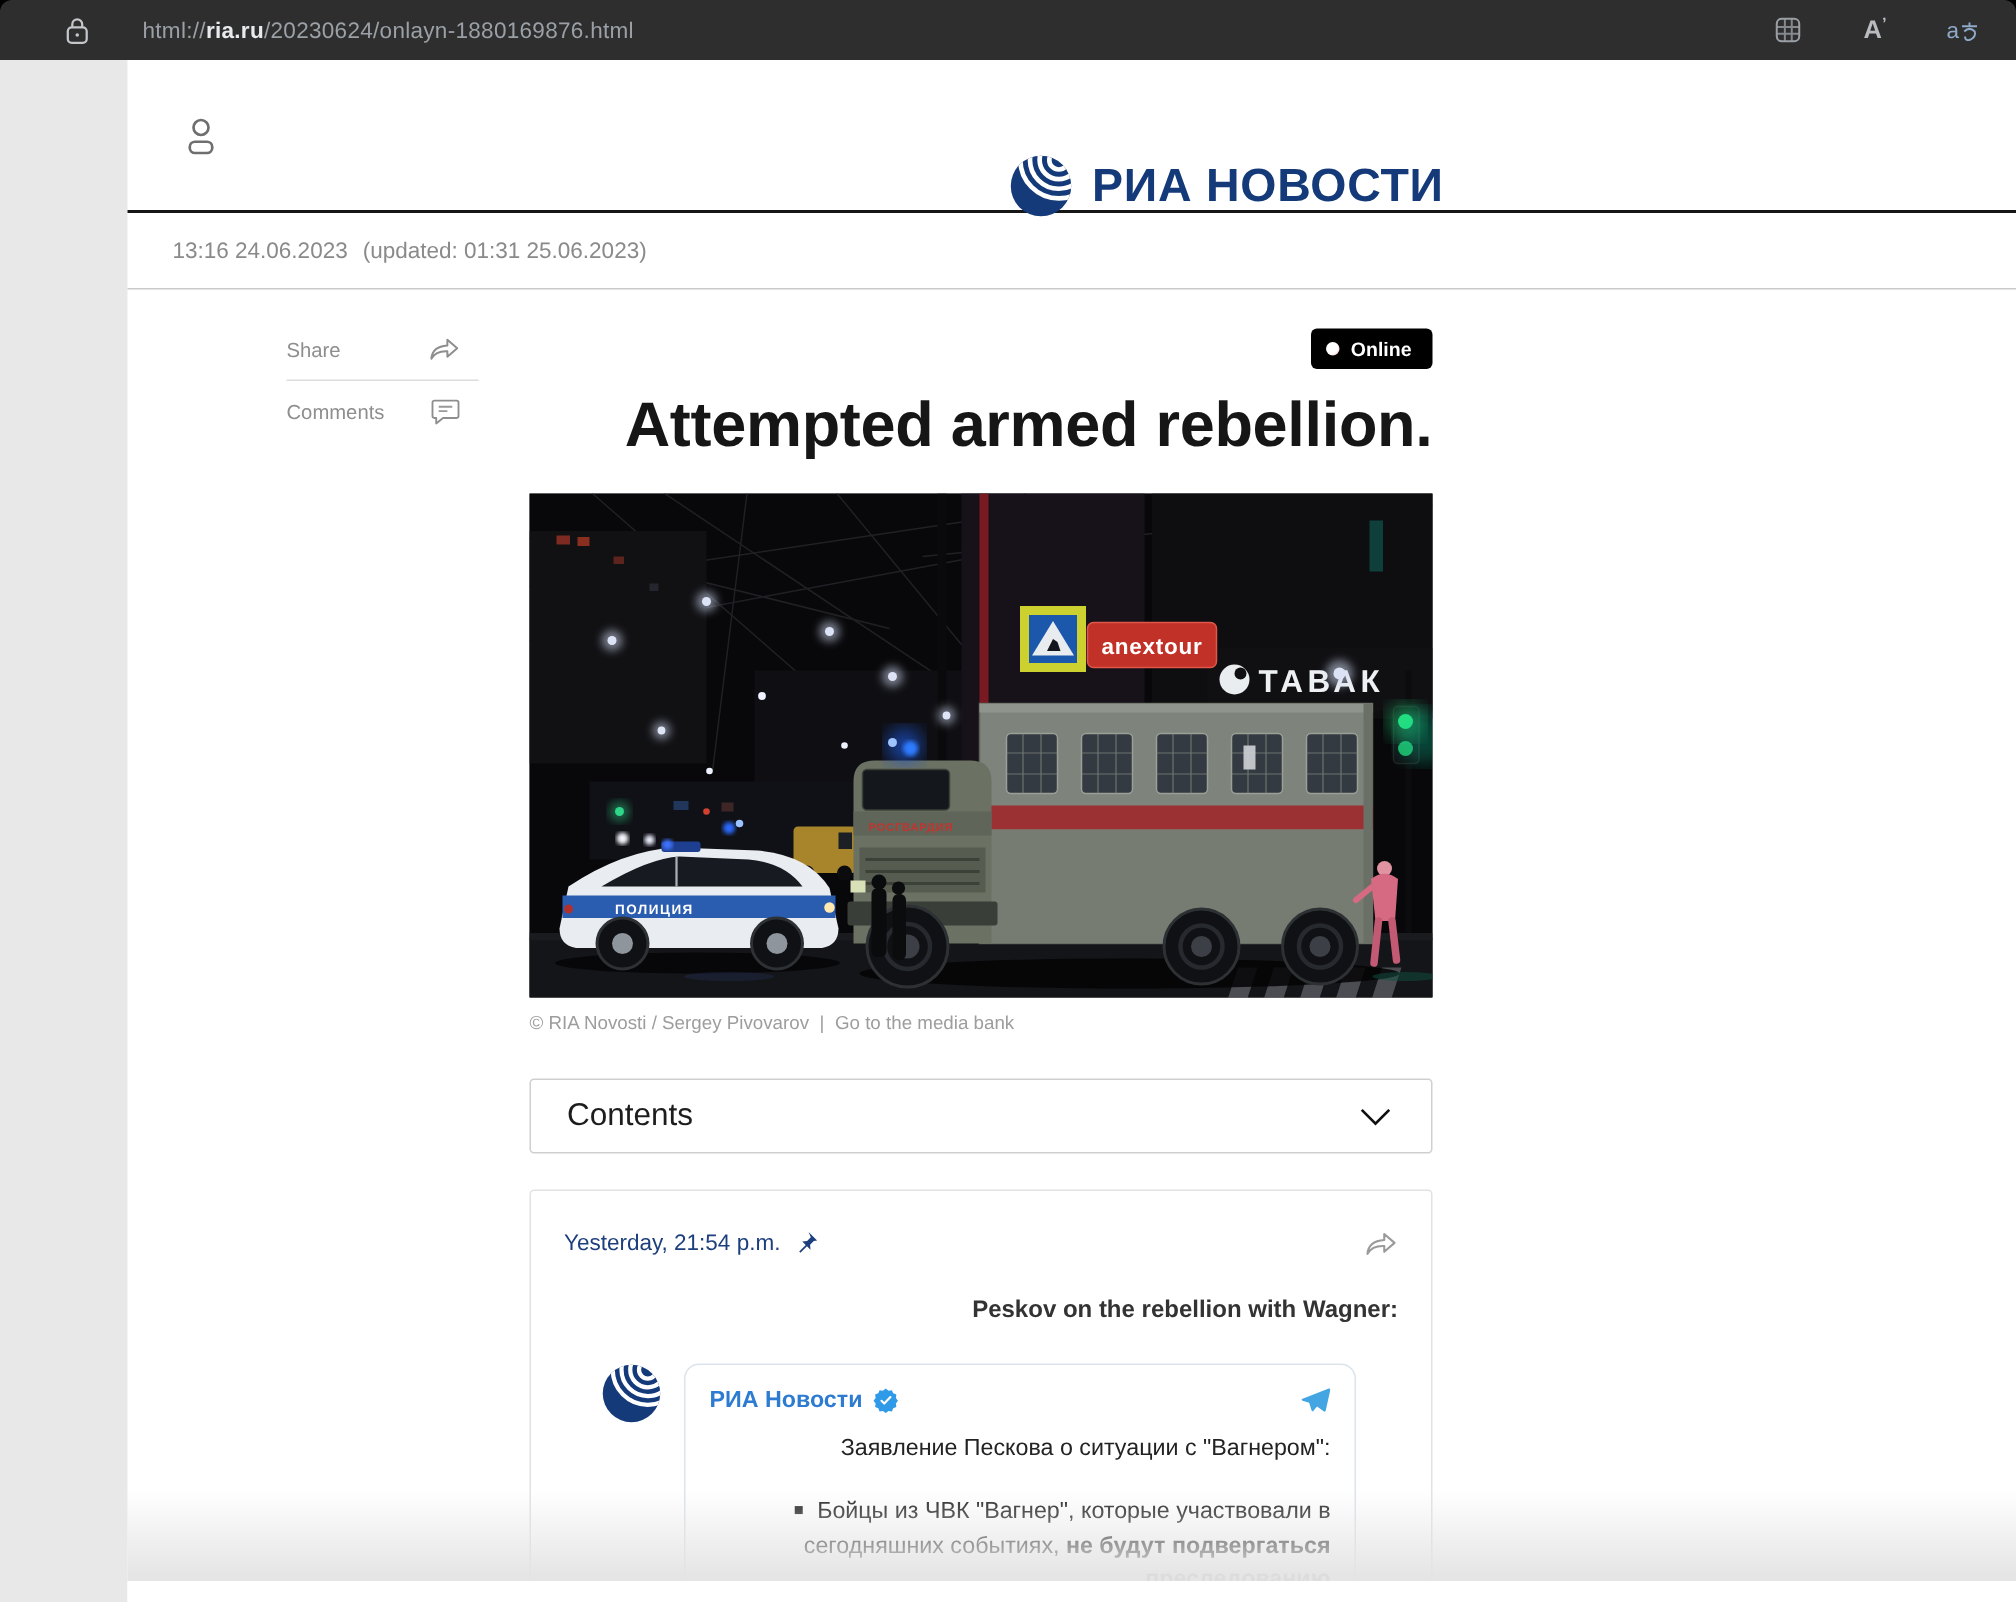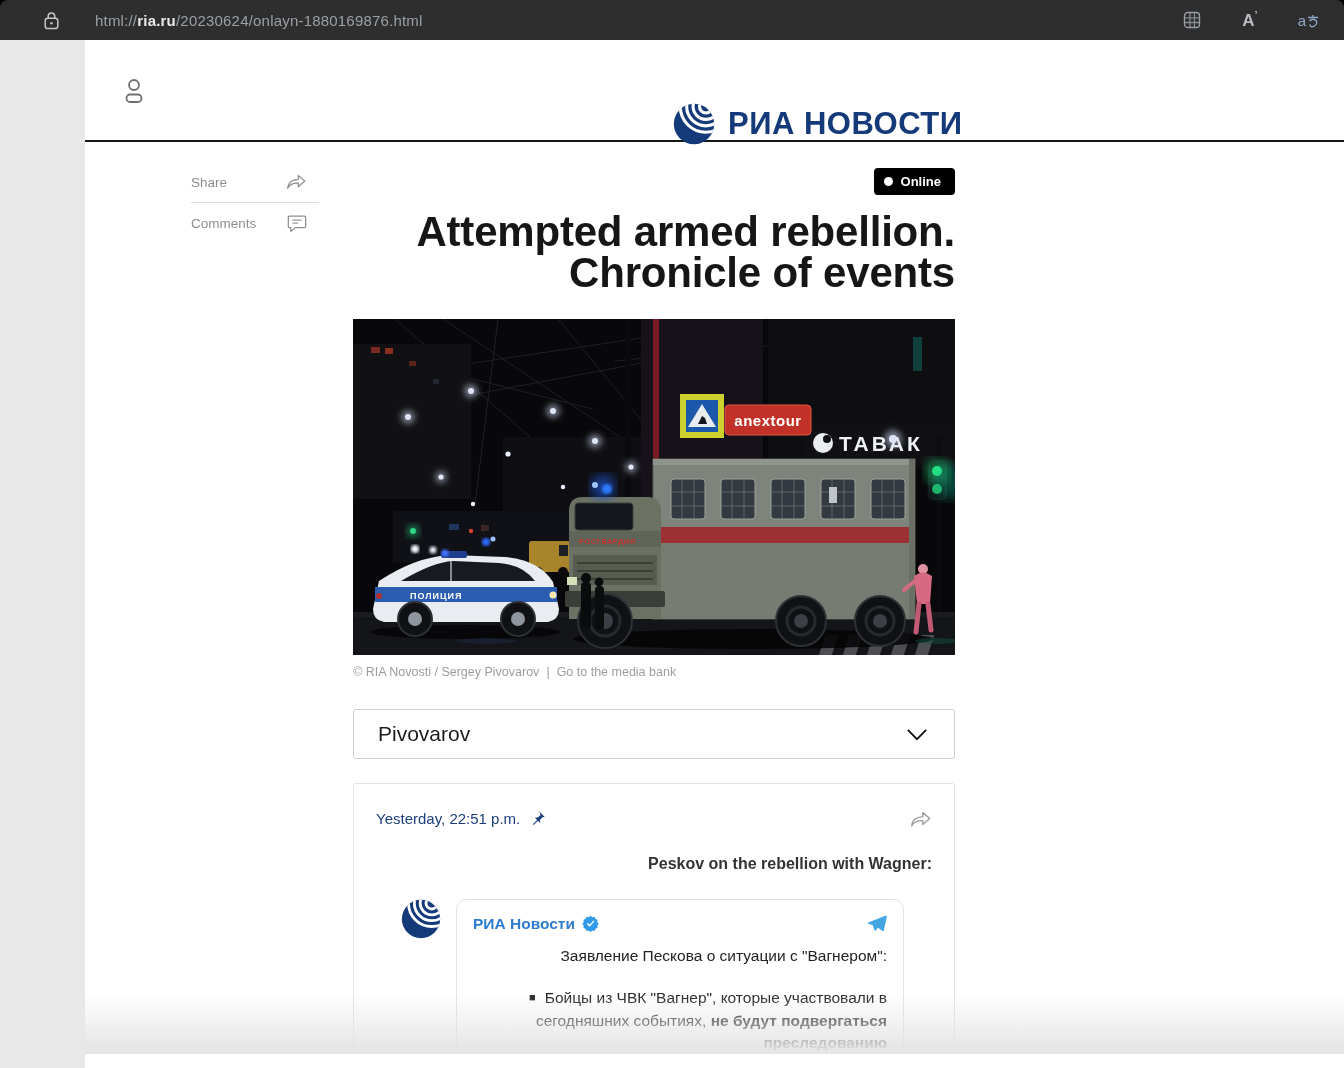--- a/index.html
+++ b/index.html
@@ -122,20 +122,24 @@
           <circle cx="37" cy="5" r="7"></circle>
           <circle cx="37" cy="5" r="14"></circle>
           <circle cx="37" cy="5" r="21"></circle>
           <circle cx="37" cy="5" r="28"></circle>
         </g>
       </svg>
       <span class="logo-text">РИА НОВОСТИ</span>
     </span>
   </div>
 
+  <div class="date-row">
+    <span>13:16 24.06.2023</span>
+    <span>(updated: 01:31 25.06.2023)</span>
+  </div>
 
   <div class="content">
 
     <div class="side">
       <div class="side-row">
         <span>Share</span>
         <svg width="21" height="18" viewBox="0 0 24 20" fill="none" stroke="#8e8e8e" stroke-width="1.5" stroke-linejoin="round">
           <path d="M14 2.5l7.5 6.5-7.5 6.5v-4.2C7.5 11 4 13 1.8 17 2.3 10.6 6.5 7.4 14 6.9V2.5z"></path>
         </svg>
       </div>
@@ -151,21 +155,20 @@
 
     <div class="main">
 
       <span class="badge">
         <span class="dot"></span>
         <span>Online</span>
       </span>
 
       <h1 class="title">
         <span>Attempted armed rebellion.</span><br>
-        <span>Chronicle of events</span>
       </h1>
 
       
       <div class="photo">
         <svg width="602" height="336" viewBox="0 0 602 336">
           <defs>
             <filter id="b2">
                 <feGaussianBlur stdDeviation="1.4"></feGaussianBlur>
               </filter>
             <filter id="b4">
@@ -378,31 +381,31 @@
         </svg>
       </div>
 
       <div class="caption">
         <span>© RIA Novosti / Sergey Pivovarov</span>
         <span>|</span>
         <span class="link">Go to the media bank</span>
       </div>
 
       <div class="contents-box">
-        <span>Pivovarov</span>
+        <span>Contents</span>
         <svg width="22" height="13" viewBox="0 0 24 14" fill="none" stroke="#111" stroke-width="2">
           <path d="M2 2l10 10L22 2"></path>
         </svg>
       </div>
 
       
       <div class="card">
         <div class="card-head">
           <span class="time">
-            <span>Yesterday, 22:51 p.m.</span>
+            <span>Yesterday, 21:54 p.m.</span>
             <svg width="17" height="17" viewBox="0 0 24 24" fill="#1d3f7d">
               <path d="M14.2 1.8l8 8-3.1.6-3.5 3.5.4 4.6-3.3-3.3-6.2 6.1-1.1-1.1 6.1-6.2-3.2-3.2 4.5-.4 3.5-3.5z"></path>
             </svg>
           </span>
           <svg width="22" height="19" viewBox="0 0 24 20" fill="none" stroke="#9a9a9a" stroke-width="1.5" stroke-linejoin="round">
             <path d="M14 2.5l7.5 6.5-7.5 6.5v-4.2C7.5 11 4 13 1.8 17 2.3 10.6 6.5 7.4 14 6.9V2.5z"></path>
           </svg>
         </div>
 
         <div class="lead">Peskov on the rebellion with Wagner:</div>

